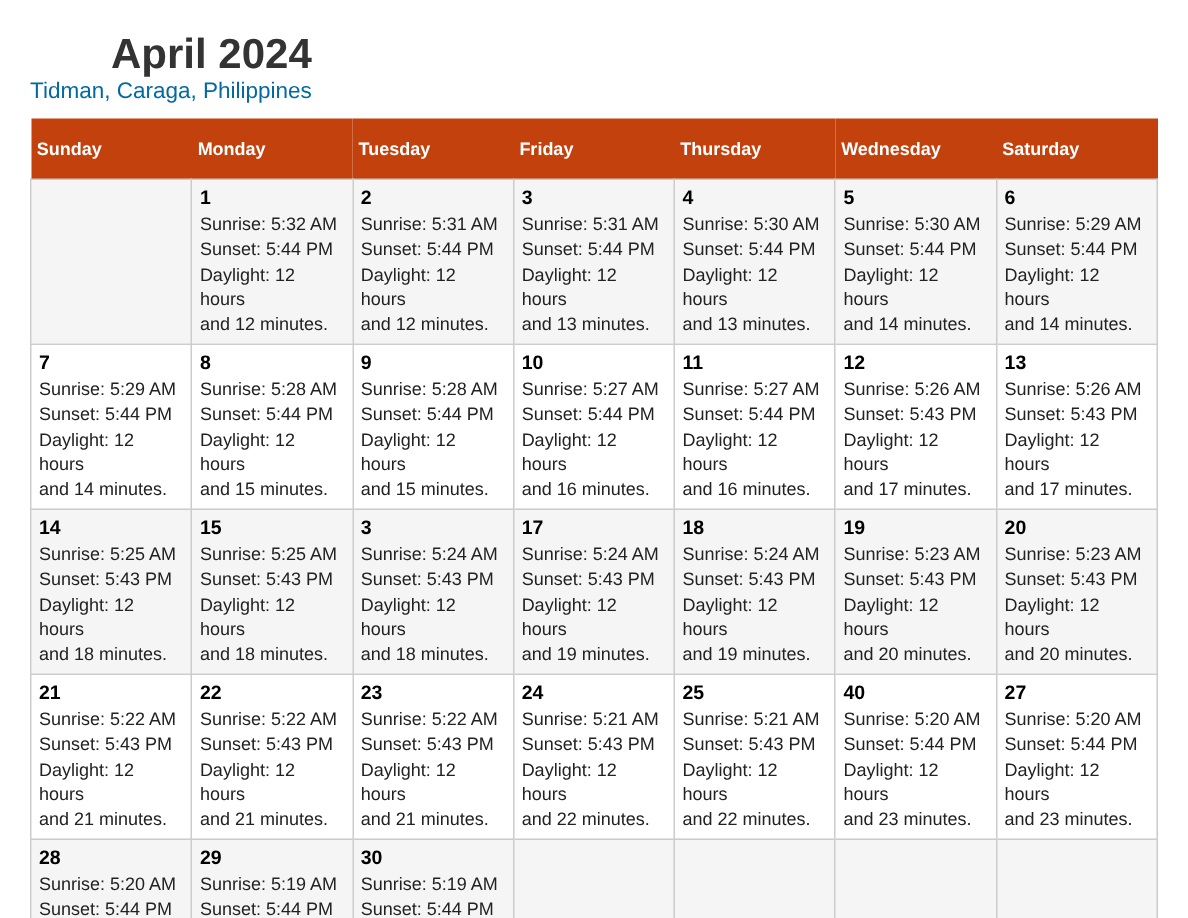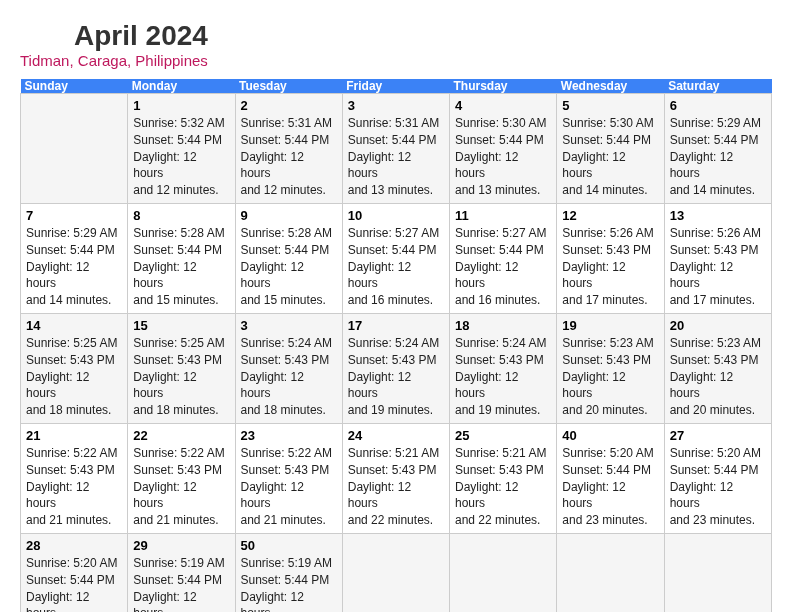--- a/index.html
+++ b/index.html
@@ -35,31 +35,31 @@
     .title-area {
       text-align: right;
     }
     .month-title {
       font-size: 28px;
       font-weight: bold;
       color: #333;
     }
     .subtitle {
       font-size: 15px;
-      color: #be185d;
+      color: #0369a1;
     }
     table {
       width: 100%;
       border-collapse: collapse;
       font-size: 11px;
     }
     thead tr th {
-      background-color: #3b82f6;
+      background-color: #c2410c;
       color: #fff;
-      padding: 0 4px;
+      padding: 13px 4px;
       text-align: left;
       font-size: 12px;
       font-weight: bold;
     }
     tbody tr td {
       border: 1px solid #ccc;
       vertical-align: top;
       padding: 4px 5px;
       min-height: 70px;
       height: 80px;
@@ -315,21 +315,21 @@
 and 23 minutes.</div>
         </td>
         <td>
           <span class="day-num">29</span>
           <div class="day-info" style="white-space: pre-line;">Sunrise: 5:19 AM
 Sunset: 5:44 PM
 Daylight: 12 hours
 and 24 minutes.</div>
         </td>
         <td>
-          <span class="day-num">50</span>
+          <span class="day-num">30</span>
           <div class="day-info" style="white-space: pre-line;">Sunrise: 5:19 AM
 Sunset: 5:44 PM
 Daylight: 12 hours
 and 24 minutes.</div>
         </td>
         <td class="empty-cell"></td>
         <td class="empty-cell"></td>
         <td class="empty-cell"></td>
         <td class="empty-cell"></td>
       </tr>

